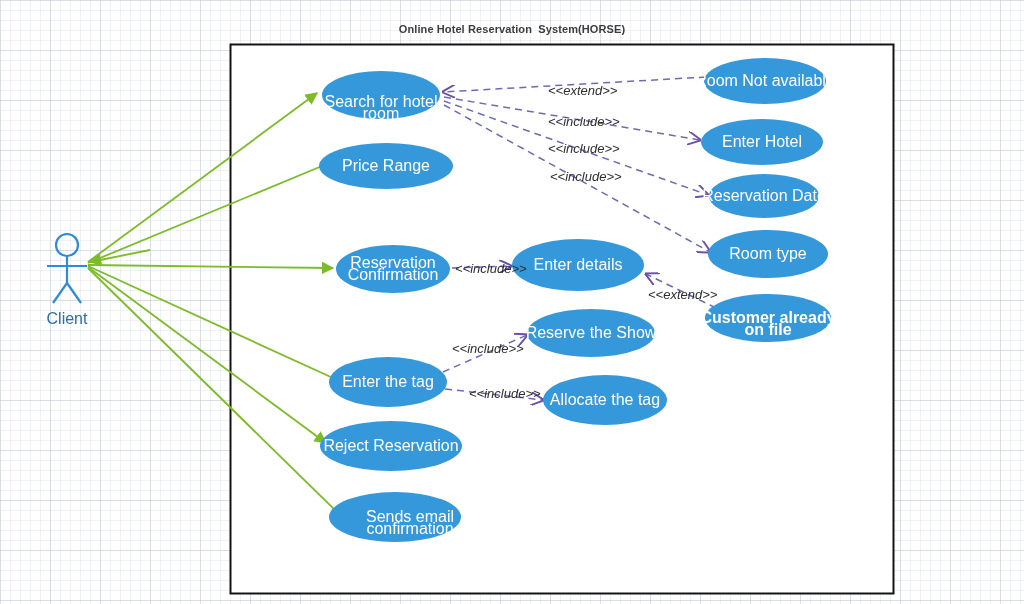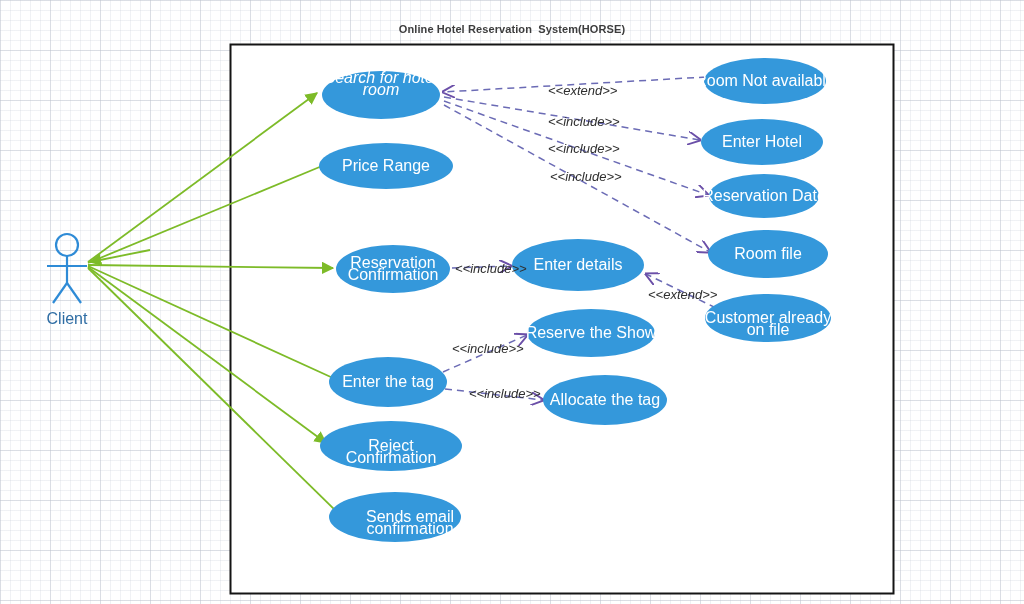--- a/index.html
+++ b/index.html
@@ -122,35 +122,35 @@
     <ellipse cx="391" cy="446" rx="71" ry="25" fill="#3498db"></ellipse>
     <ellipse cx="395" cy="517" rx="66" ry="25" fill="#3498db"></ellipse>
     <ellipse cx="765" cy="81" rx="61" ry="23" fill="#3498db"></ellipse>
     <ellipse cx="762" cy="142" rx="61" ry="23" fill="#3498db"></ellipse>
     <ellipse cx="764" cy="196" rx="55" ry="22" fill="#3498db"></ellipse>
     <ellipse cx="768" cy="254" rx="60" ry="24" fill="#3498db"></ellipse>
     <ellipse cx="768" cy="318" rx="63" ry="24" fill="#3498db"></ellipse>
   </g>
 </svg>
 
-<div class="uc-label" style="left:311px; top:72px;  width:140px;font-style:italic;">Search for hotel room</div>
+<div class="uc-label" style="left:311px; top:96px;  width:140px;">Search for hotel room</div>
 <div class="uc-label" style="left:316px; top:160px; width:140px;text-align:center;">Price Range</div>
 <div class="uc-label" style="left:323px; top:257px; width:140px;">Reservation
 Confirmation</div>
 <div class="uc-label" style="left:508px; top:259px; width:140px;">Enter details</div>
 <div class="uc-label" style="left:521px; top:327px; width:140px;">Reserve the Show</div>
 <div class="uc-label" style="left:318px; top:376px; width:140px;">Enter the tag</div>
 <div class="uc-label" style="left:535px; top:394px; width:140px;">Allocate the tag</div>
-<div class="uc-label" style="left:321px; top:440px; width:140px;">Reject Confirmation</div>
+<div class="uc-label" style="left:321px; top:440px; width:140px;">Reject Reservation</div>
 <div class="uc-label" style="left:340px; top:511px; width:140px;">Sends email confirmation</div>
 <div class="uc-label" style="left:695px; top:75px;  width:140px;">Room Not available</div>
 <div class="uc-label" style="left:692px; top:136px; width:140px;">Enter Hotel</div>
 <div class="uc-label" style="left:694px; top:190px; width:140px;">Reservation Date</div>
-<div class="uc-label" style="left:698px; top:248px; width:140px;">Room file</div>
-<div class="uc-label" style="left:698px; top:312px; width:140px;">Customer already on file</div>
+<div class="uc-label" style="left:698px; top:248px; width:140px;">Room type</div>
+<div class="uc-label" style="left:698px; top:312px; width:140px;font-weight:bold;">Customer already on file</div>
 
 <div class="stereo" style="left:548px; top:83px;">&lt;&lt;extend&gt;&gt;</div>
 <div class="stereo" style="left:548px; top:114px;">&lt;&lt;include&gt;&gt;</div>
 <div class="stereo" style="left:548px; top:141px;">&lt;&lt;include&gt;&gt;</div>
 <div class="stereo" style="left:550px; top:169px;">&lt;&lt;include&gt;&gt;</div>
 <div class="stereo" style="left:455px; top:261px;">&lt;&lt;include&gt;&gt;</div>
 <div class="stereo" style="left:648px; top:287px;">&lt;&lt;extend&gt;&gt;</div>
 <div class="stereo" style="left:452px; top:341px;">&lt;&lt;include&gt;&gt;</div>
 <div class="stereo" style="left:469px; top:386px;">&lt;&lt;include&gt;&gt;</div>
 

